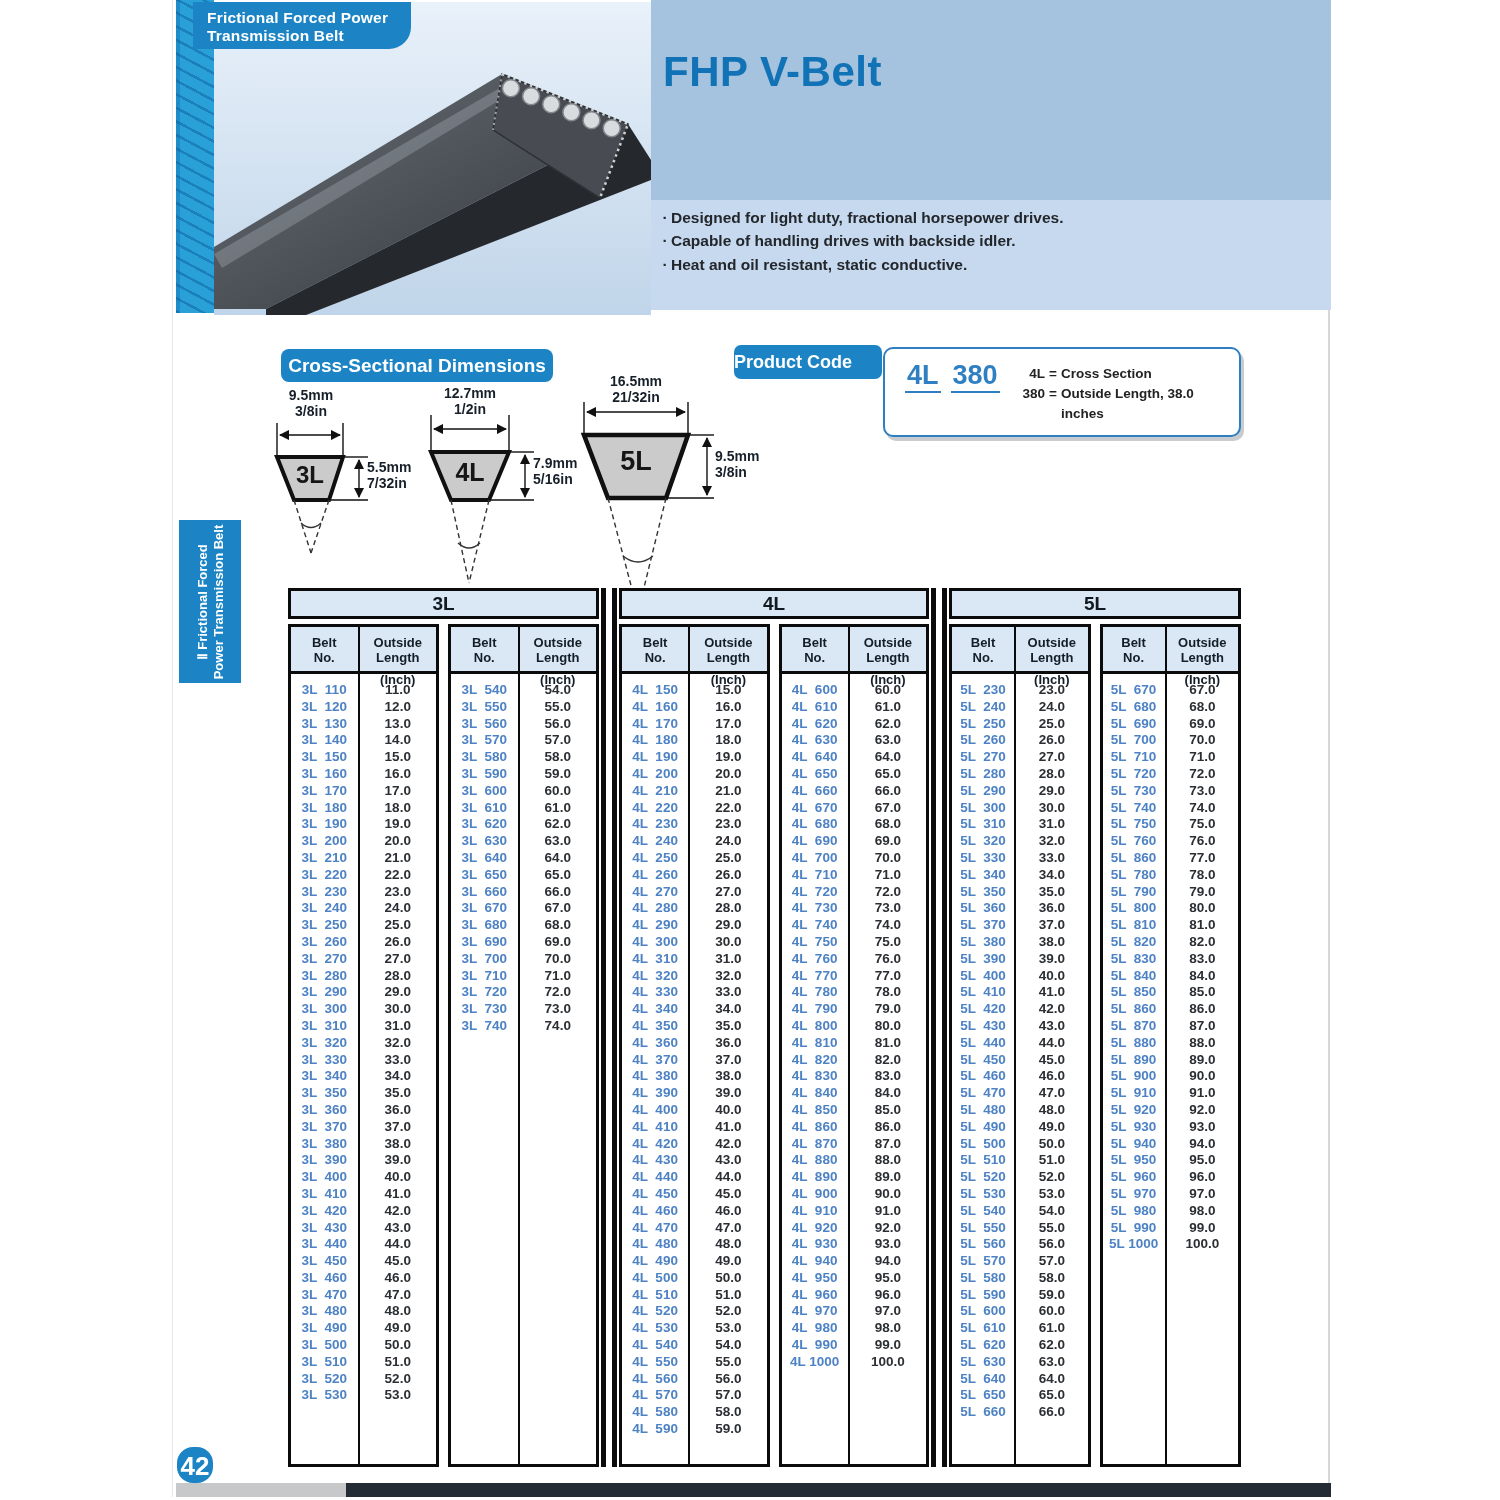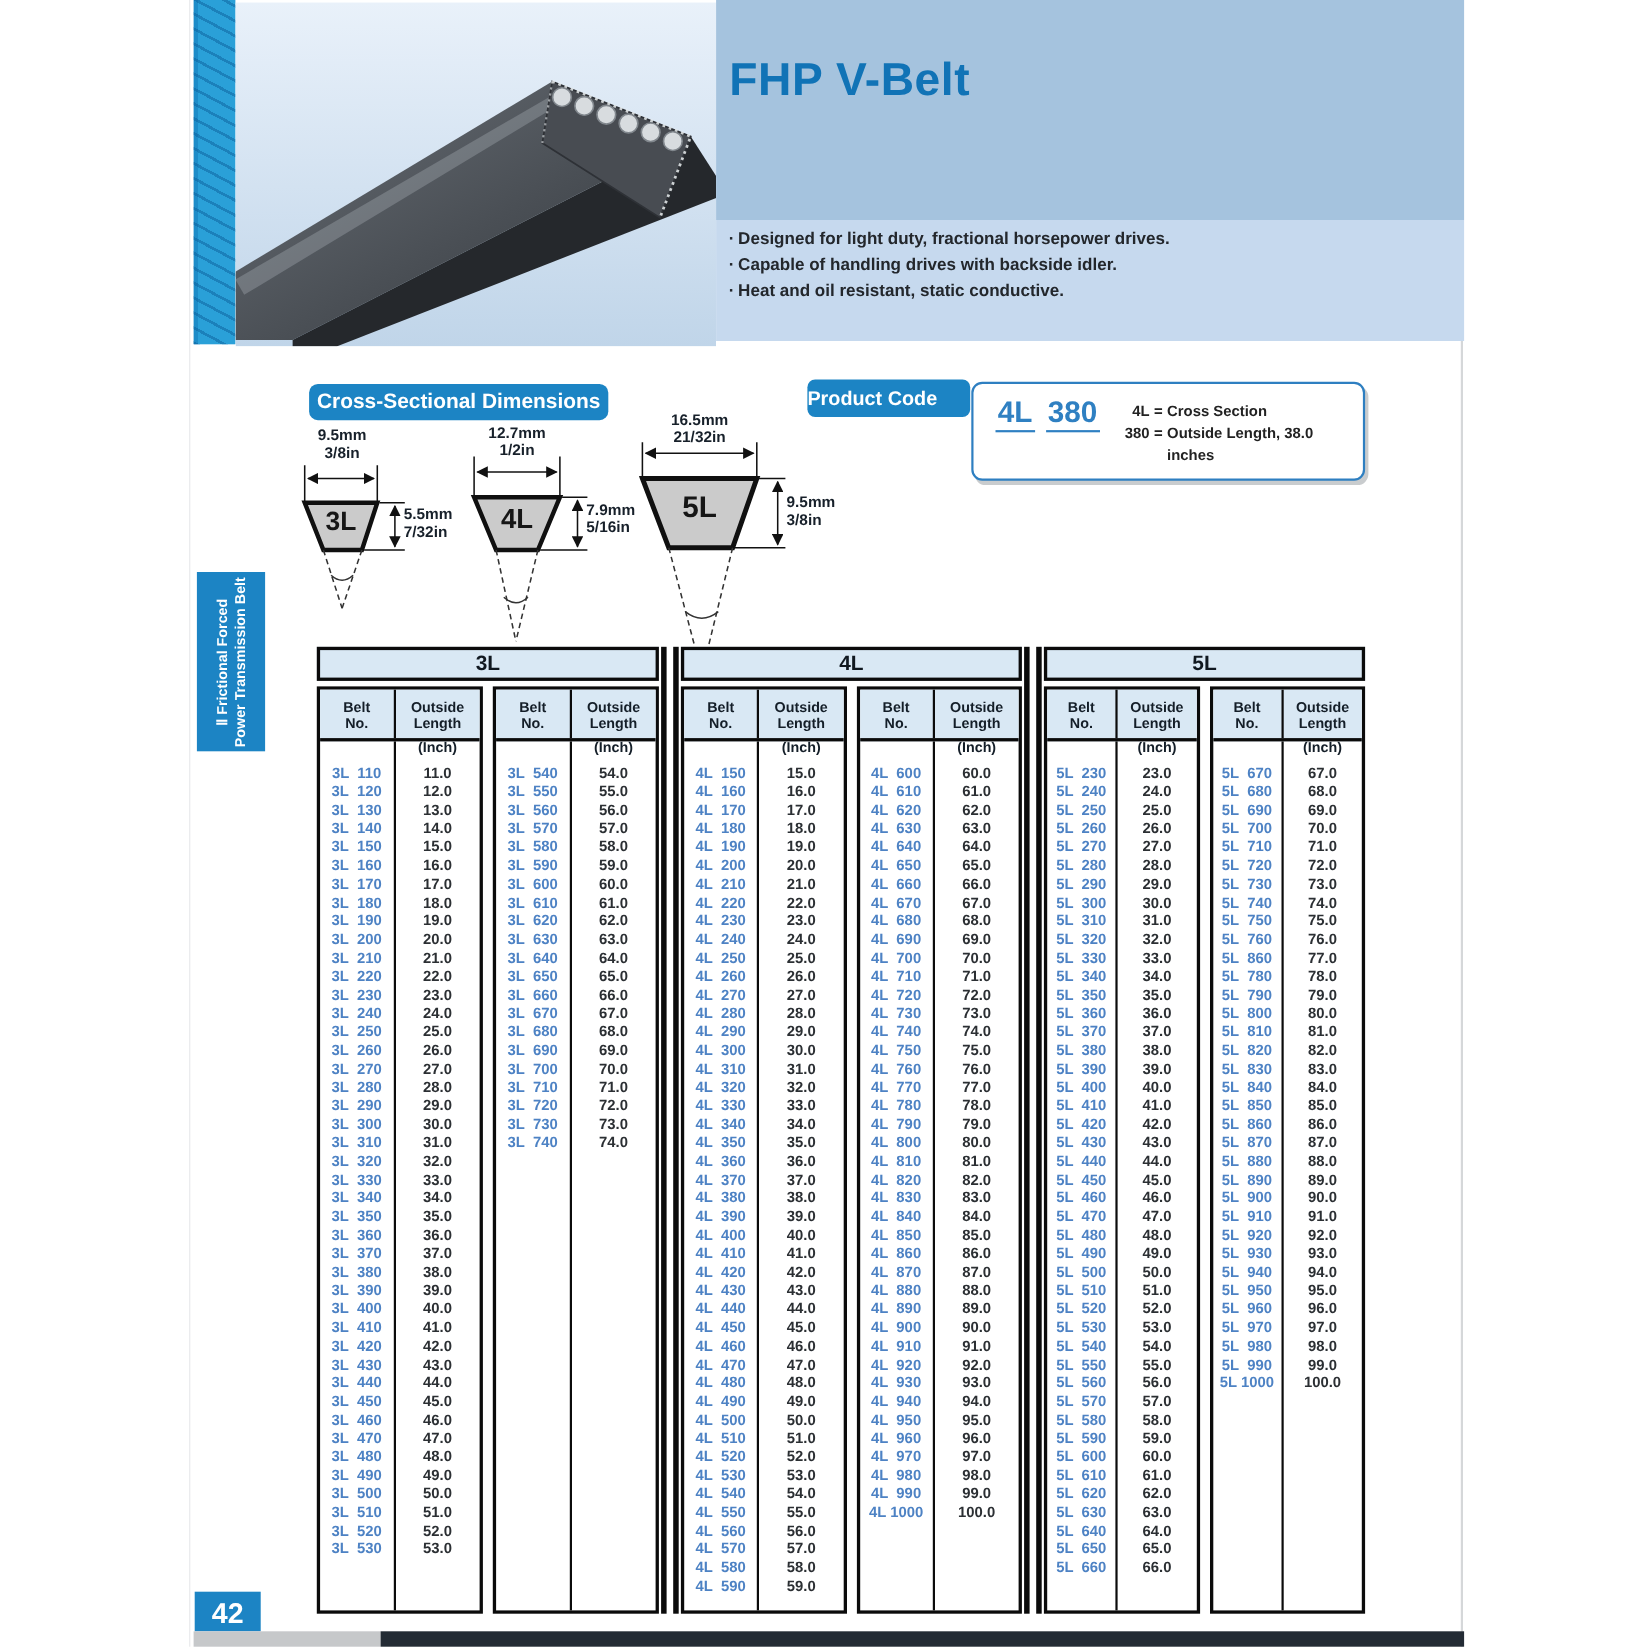--- a/index.html
+++ b/index.html
@@ -47,41 +47,41 @@
   .dim { position:absolute; font-weight:bold; color:#17202a; font-size:14px; line-height:16px; text-align:center; white-space:nowrap; }
   .dim.side { text-align:left; }
   .prof-letter { position:absolute; font-weight:bold; color:#161616; text-align:center; }
 
   
   .side-label { left:6px; top:520px; width:62px; height:163px; background:#1c84c4; overflow:visible; }
   .side-inner { position:absolute; left:-50.5px; top:50.5px; width:163px; height:62px; transform:rotate(-90deg);
      color:#fff; font-weight:bold; font-size:13px; line-height:16px; text-align:center; padding-top:15px; }
 
   
-  .page-num { left:4px; top:1447px; width:60px; height:36px; background:#1c84c4; color:#fff;
-     font-weight:bold; font-size:26px; text-align:center; line-height:38px; }
+  .page-num { left:4px; top:1447px; width:36px; height:36px; background:#1c84c4; color:#fff;
+     font-weight:bold; font-size:26px; text-align:center; line-height:38px;border-radius:16px; }
   .bar-gray { left:3px; top:1483px; width:170px; height:14px; background:#c6c8ca; }
   .bar-dark { left:173px; top:1483px; width:985px; height:14px; background:#232b34; }
 
   
   .belt-table { left:115px; top:588px; width:953px; height:879px; display:flex; }
   .tgroup { display:flex; flex-direction:column; }
   .g0 { width:311px; } .g1 { width:310px; } .g2 { width:292px; }
   .tsep { width:20px; display:flex; justify-content:space-between; padding:0 2px; }
   .tsep-bar { width:5px; background:#0b0b0b; }
   .tgroup-head { height:31px; border:3px solid #0b0b0b; background:#d9e8f4; color:#101820;
      font-weight:bold; font-size:19px; text-align:center; line-height:25px; margin-bottom:5px; }
   .tgroup-body { flex:1; display:flex; gap:9px; }
   .subtable { flex:1; border:3px solid #0b0b0b; display:flex; flex-direction:column; background:#fff; }
   .sub-head { display:flex; border-bottom:3px solid #0b0b0b; background:#d9e8f4; height:47px; }
   .hcell { flex:1.07; text-align:center; font-weight:bold; font-size:13px; color:#141e28; padding-top:8px; line-height:15px; }
   .hcell.first { flex:0.93; border-right:2px solid #0b0b0b; }
   .hunit { margin-top:7px; }
   .sub-body { flex:1; display:flex; }
-  .bcol { flex:1.07; padding-top:21px; }
+  .bcol { flex:1.07; padding-top:8px; }
   .bcol.first { flex:0.93; border-right:2px solid #0b0b0b; }
   .bline { font-size:13.5px; font-weight:bold; line-height:16.8px; text-align:center; white-space:pre; }
   .bno { color:#4d82c4; }
   .bval { color:#2b2f33; }
 </style>
 </head>
 <body>
 
 <svg width="0" height="0" style="position:absolute">
   <defs>
@@ -97,20 +97,24 @@
       <stop offset="0.55" stop-color="#4a4f55"></stop>
       <stop offset="1" stop-color="#33373c"></stop>
     </linearGradient>
   </defs>
 </svg>
 
 <div class="page">
 
   <div class="abs left-strip"></div>
 
+  <div class="abs banner">
+    <div>Frictional Forced Power</div>
+    <div>Transmission Belt</div>
+  </div>
 
   <div class="abs photo">
     <svg width="437" height="313" viewBox="0 0 437 313">
       <rect width="437" height="313" fill="url(#gsky)"></rect>
       <polygon points="0,245 288,72 414,122 52,307 0,307" fill="url(#gbelt)"></polygon>
       <polygon points="0,252 296,80 306,86 8,266" fill="#969da4" opacity="0.45"></polygon>
       <polygon points="52,307 414,122 437,158 437,178 92,313 52,313" fill="#25282c"></polygon>
       <polygon points="288,72 414,122 386,196 279,128" fill="#484c52" stroke="#2e3136" stroke-width="1.5"></polygon>
       <path d="M288,72 L414,122 L386,196" fill="none" stroke="#e9edef" stroke-width="2.5" stroke-dasharray="2.5 3.5" opacity="0.85"></path>
       <path d="M288,72 L279,128" fill="none" stroke="#caced2" stroke-width="2" stroke-dasharray="2 3.5" opacity="0.7"></path>

